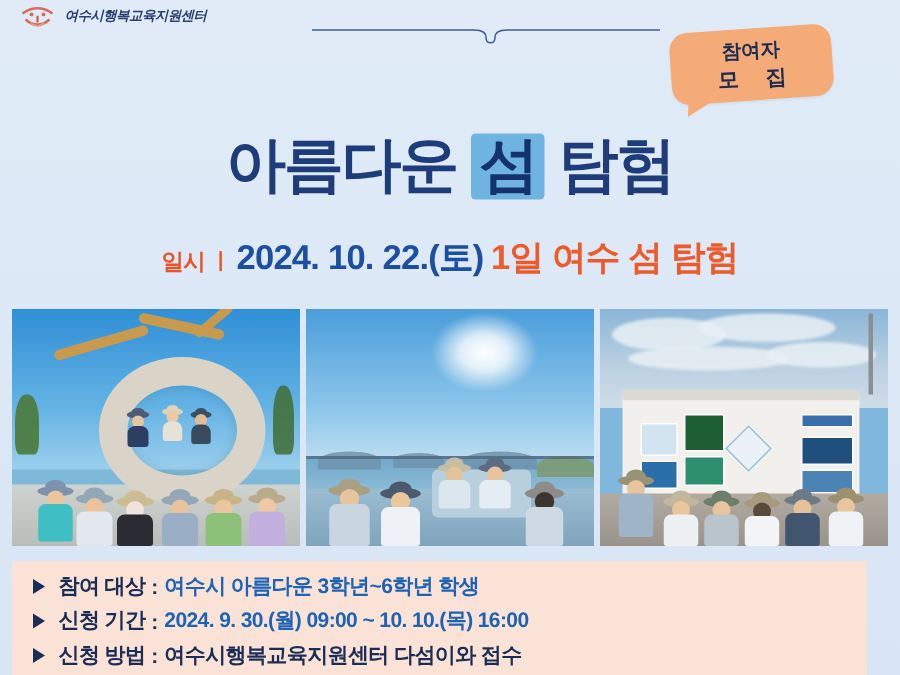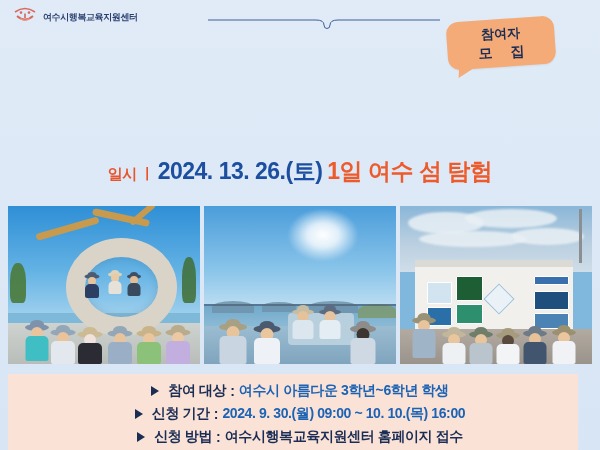--- a/index.html
+++ b/index.html
@@ -13,22 +13,23 @@
 
   
   .poster{
     position:absolute; inset:0;
     background:linear-gradient(180deg,#e0ebf7 0%,#dce8f6 55%,#d8e5f4 100%);
   }
 
   
   .logo-bar{
     position:absolute; top:4px; left:12px;
-    display:flex; align-items:flex-end; gap:5px;
+    display:flex; align-items:flex-start; gap:5px;
     height:20px;
+    font-style:italic;
   }
   .logo-mark{
     width:26px; height:17px;
     position:relative;
     flex:0 0 auto;
   }
   .logo-mark svg{ display:block; }
   .logo-text{
     font-size:9px; font-weight:700; color:#2a3f70;
     letter-spacing:-0.4px; white-space:nowrap;
@@ -235,21 +236,20 @@
   .info{
     position:absolute; left:8px; top:374px;
     width:570px; height:76px;
     background:#fae3d6;
     padding:5px 0 0 14px;
   }
   .info-row{
     display:flex; align-items:center;
     height:23px;
     white-space:nowrap;
-    justify-content:center;
   }
   .tri{
     width:0;height:0;
     border-top:5px solid transparent;
     border-bottom:5px solid transparent;
     border-left:8px solid #1b2c55;
     margin-right:9px;
     flex:0 0 auto;
   }
   .lbl{
@@ -295,23 +295,26 @@
   </div>
 
   <div class="bubble">
     <div class="bubble-tail"></div>
     <div class="bubble-inner">
       <span class="bubble-l1">참여자</span>
       <span class="bubble-l2">모 집</span>
     </div>
   </div>
 
+  <div class="title2">
+    <span>아름다운 </span><span class="hl">섬</span><span> 탐험</span>
+  </div>
 
   <div class="dateline">
-    <span class="dl-label">일시</span><span class="dl-bar">ㅣ</span><span class="dl-date">2024. 13. 26.(토)</span><span class="dl-tail">1일 여수 섬 탐험</span>
+    <span class="dl-label">일시</span><span class="dl-bar">ㅣ</span><span class="dl-date">2024. 10. 22.(토)</span><span class="dl-tail">1일 여수 섬 탐험</span>
   </div>
 
   <div class="photos">
 
     <div class="photo">
       <div class="sky p1-sky"></div>
       <div class="sea p1-sea"></div>
       <div class="ground p1-ground"></div>
       <div class="p1-ring"></div>
       <div class="p1-arm" style="left:14%;top:12%;width:34%;height:7px;transform:rotate(-16deg);"></div>
@@ -489,17 +492,17 @@
       <span class="tri"></span>
       <span class="lbl">신청 기간</span>
       <span class="sep">:</span>
       <span class="val">2024. 9. 30.(월) 09:00 ~ 10. 10.(목) 16:00</span>
     </div>
 
     <div class="info-row">
       <span class="tri"></span>
       <span class="lbl">신청 방법</span>
       <span class="sep">:</span>
-      <span class="val-dark">여수시행복교육지원센터 홈페이지 접수</span>
+      <span class="val-dark">여수시행복교육지원센터 다섬이와 접수</span>
     </div>
   </div>
 
 </div>
 
 </body></html>

